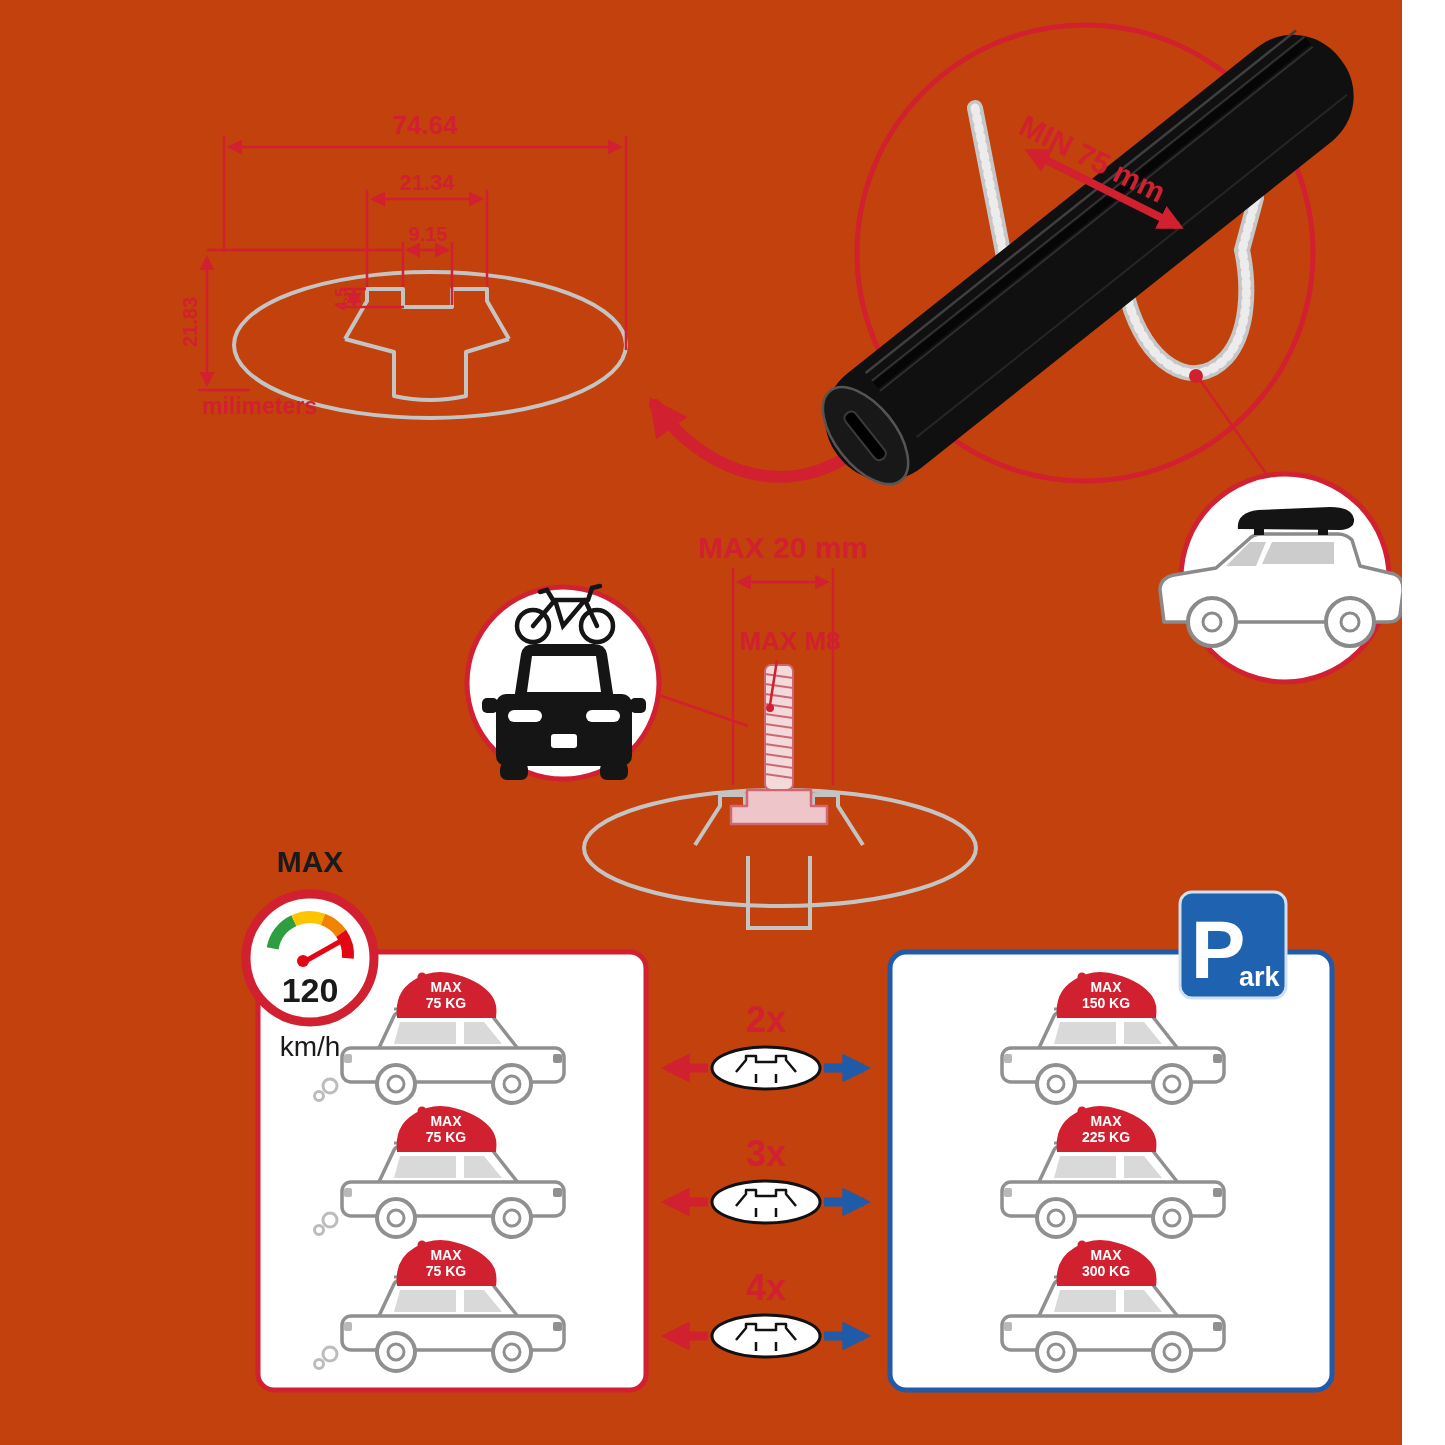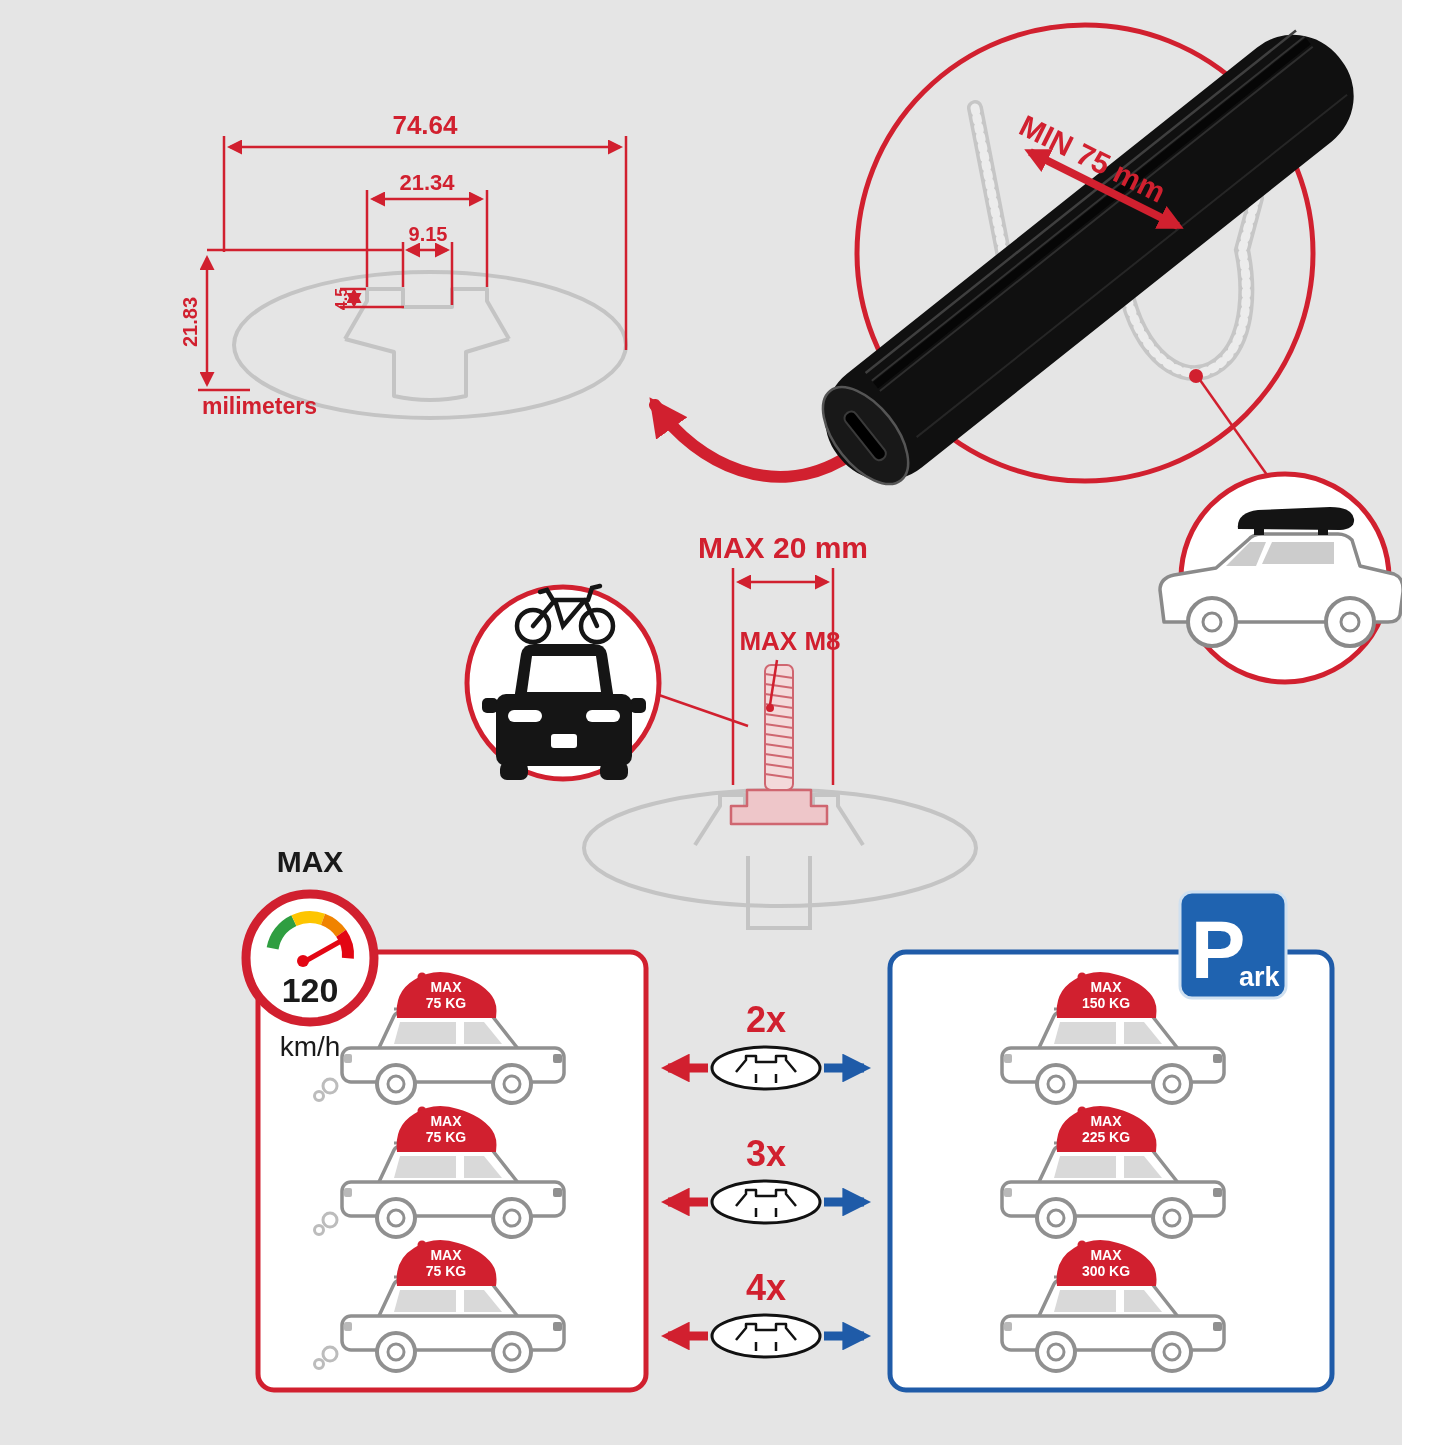--- a/index.html
+++ b/index.html
@@ -1,16 +1,16 @@
 <!DOCTYPE html>
 <html><head>
 <meta charset="utf-8">
 <style>
   html,body{margin:0;padding:0;background:#fff;}
-  .stage{position:relative;width:1402px;height:1445px;background:#e5e5e5;overflow:hidden;}
+  .stage{position:relative;width:1402px;height:1445px;background:#c2410c;overflow:hidden;}
   .stage svg{position:absolute;left:0;top:0;}
   svg text{font-family:"Liberation Sans", sans-serif;}
   .dim{fill:#d1202f;font-weight:700;}
   .blk{fill:#1a1a1a;font-weight:700;}
   .bagtxt{fill:#ffffff;font-weight:700;}
 </style>
 </head>
 <body>
 
 <div class="stage">

